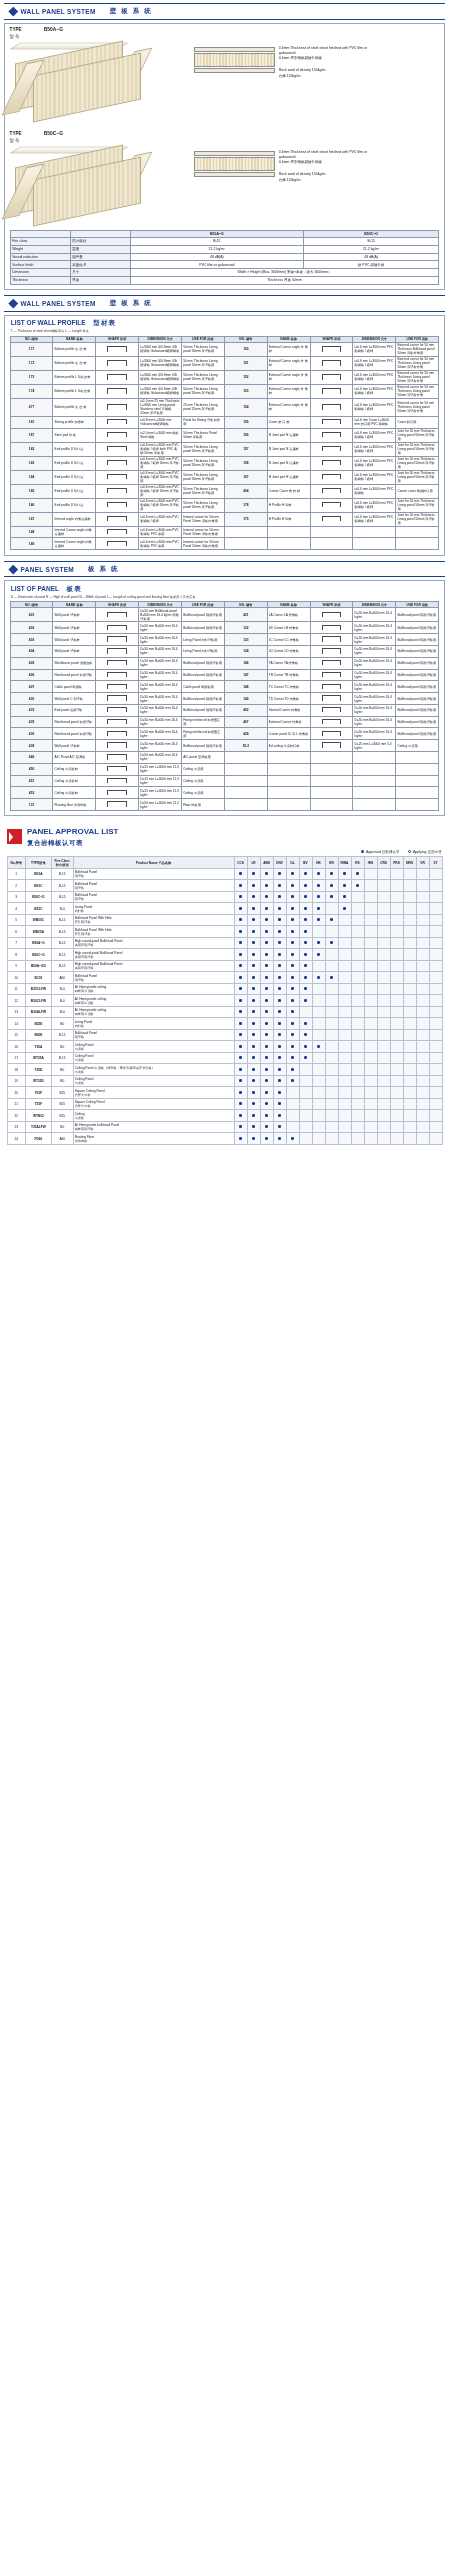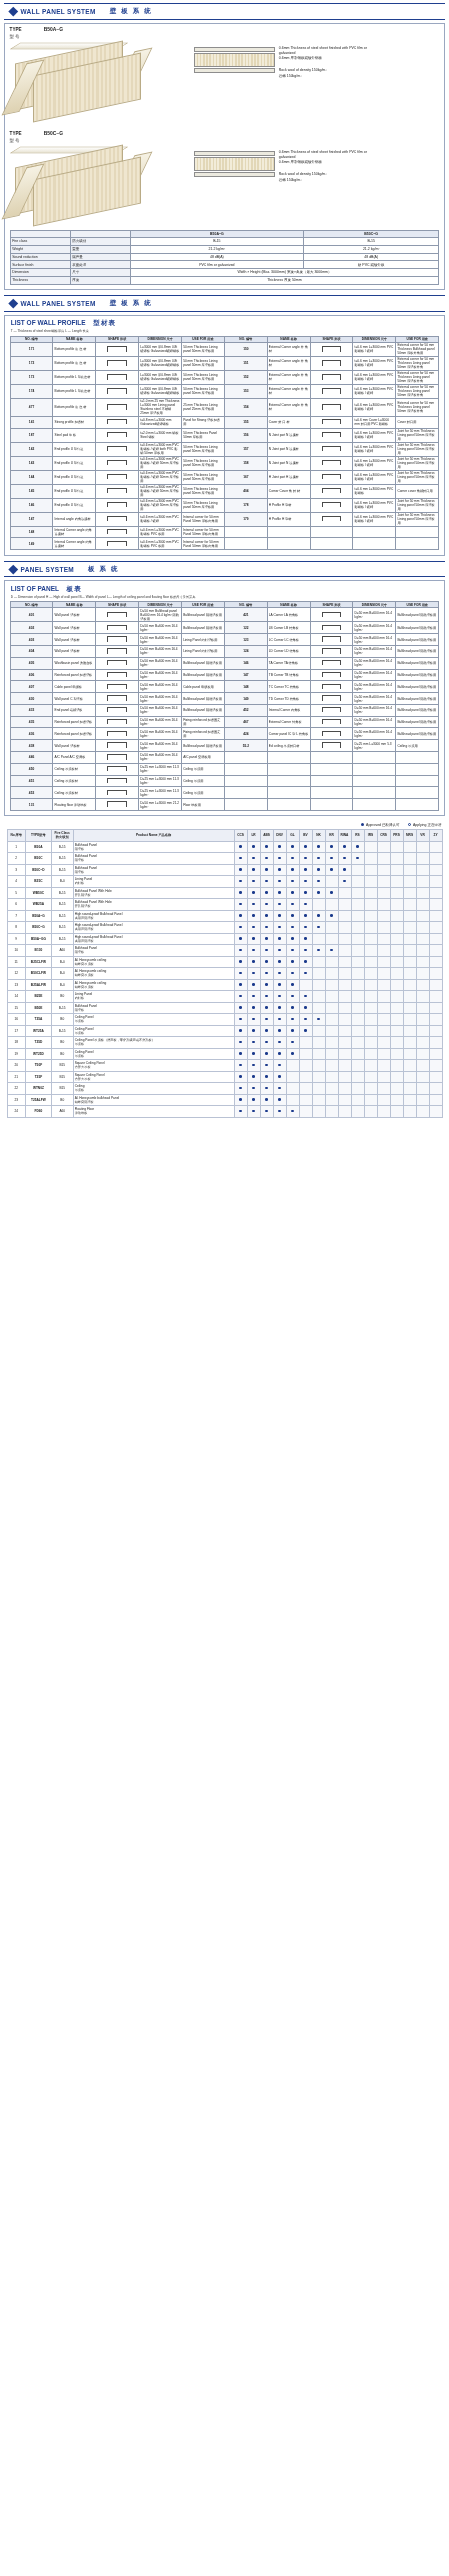--- a/index.html
+++ b/index.html
@@ -792,20 +792,27 @@
             <td></td>
             <td></td>
             <td></td>
             <td></td>
             <td></td>
           </tr>
         </tbody>
     </table>
   </div>
 
+  <div class="appr-head">
+    <span class="mark"></span>
+    <span>
+      <span class="ht">PANEL APPROVAL LIST</span><br>
+      <span class="hc">复合岩棉板认可表</span>
+    </span>
+  </div>
   <div class="legend">
     <span><span class="dot"></span><span>Approved 已取得认可</span></span>
     <span><span class="ring"></span><span>Applying 正在申请</span></span>
   </div>
   <table class="appr">
     <thead>
         <tr id="appr-head">
           <th style="width: 18.4px;">No.序号</th>
           <th style="width: 26px;">TYPE型号</th>
           <th style="width: 21.7px;">Fire Class 防火级别</th>

